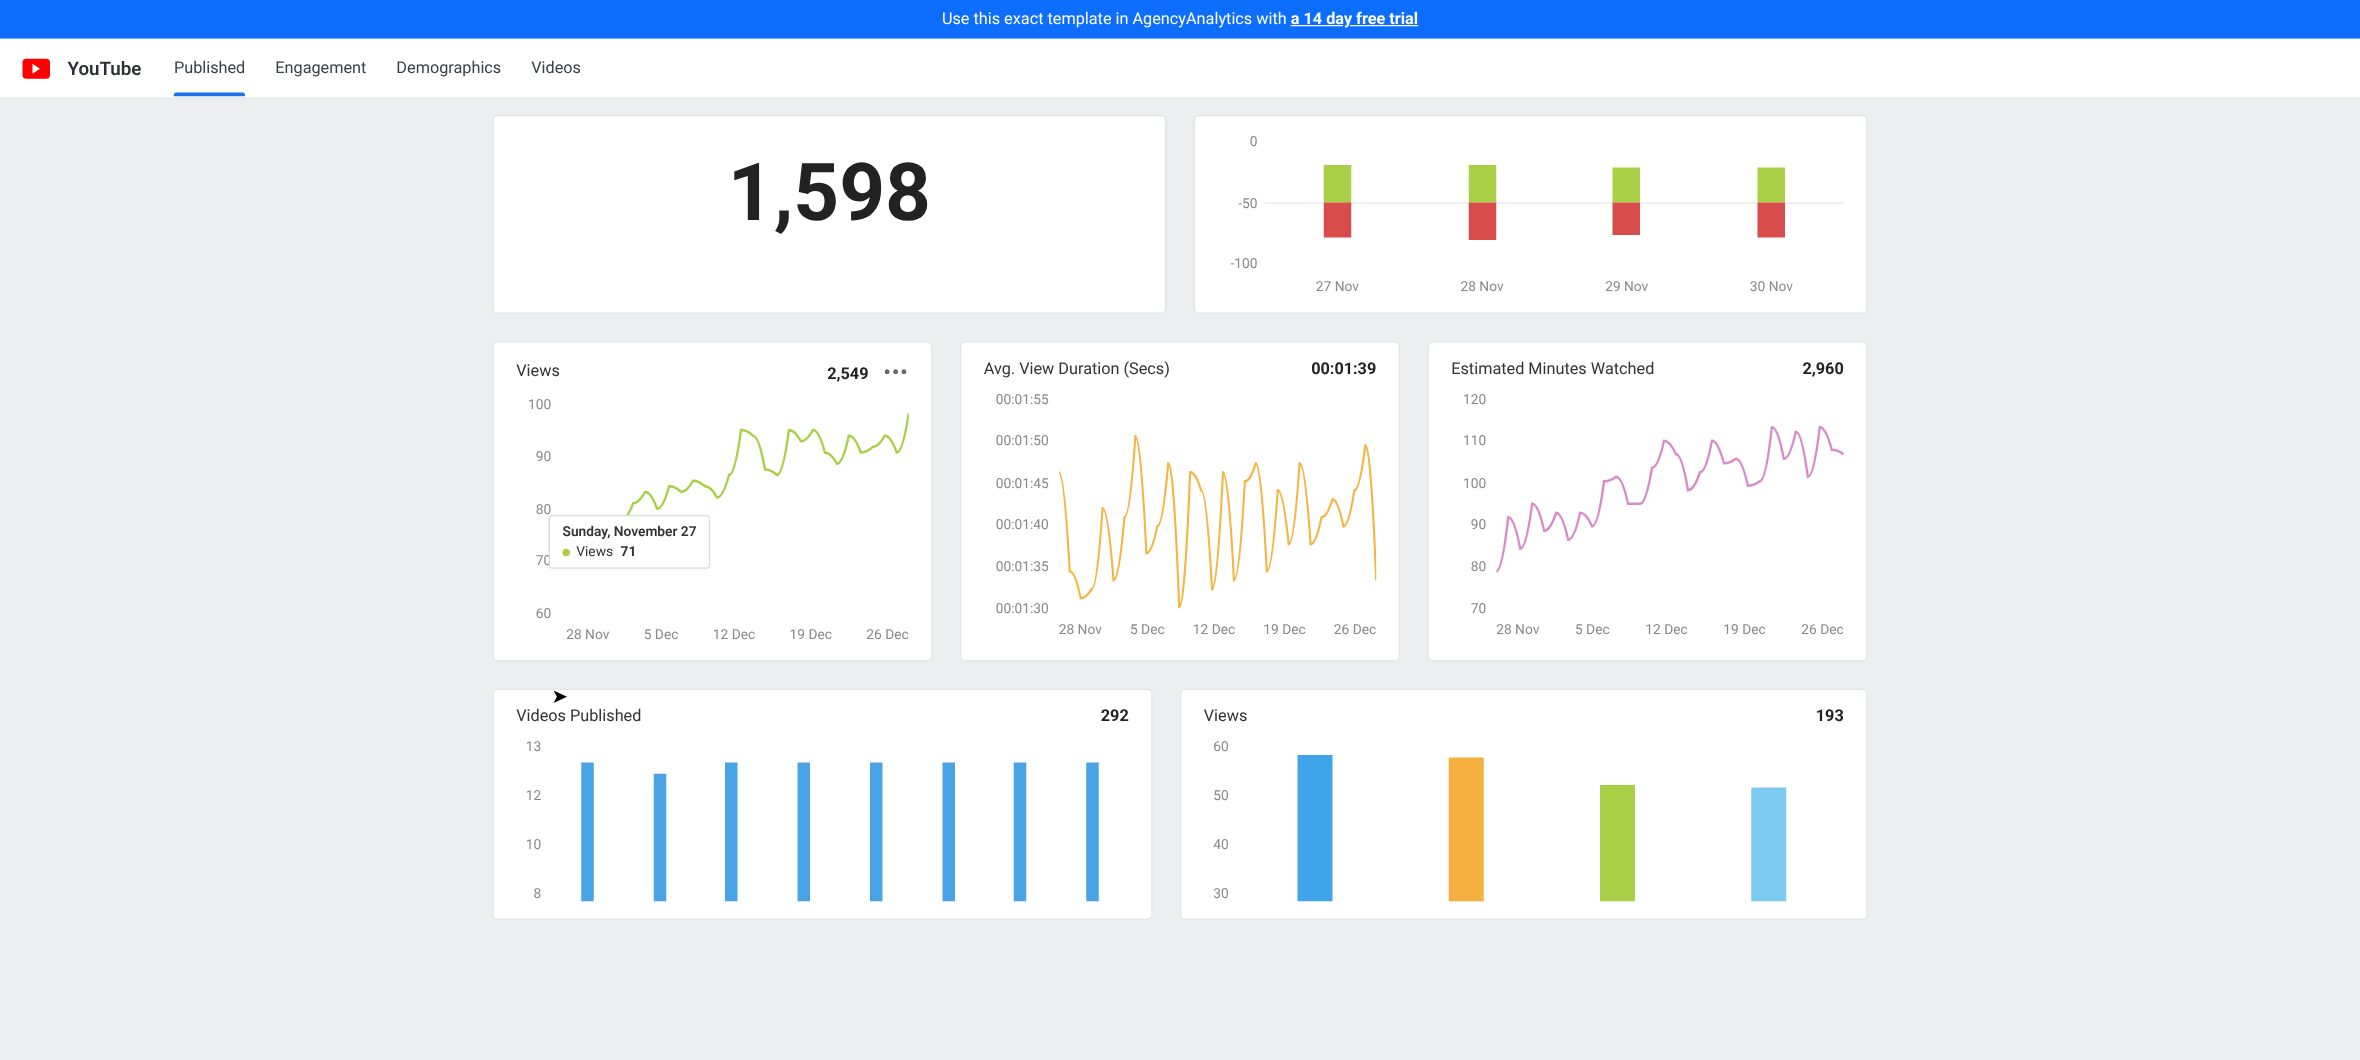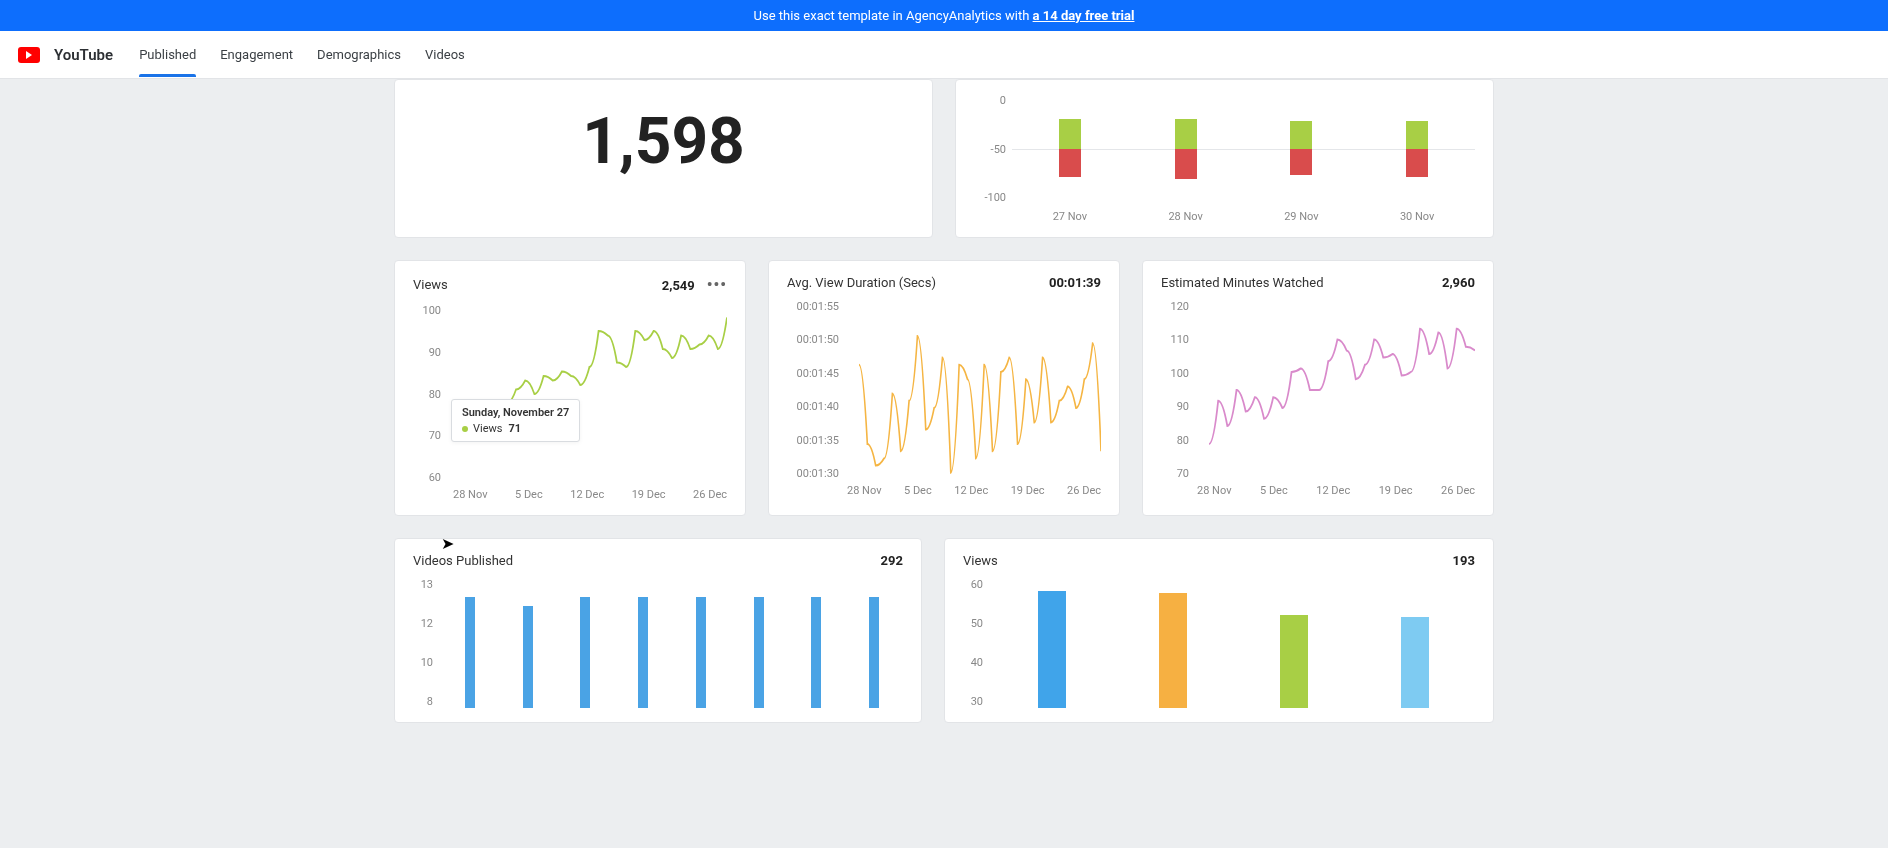--- a/index.html
+++ b/index.html
@@ -9,21 +9,21 @@
   .topbar { background: #fff; border-bottom: 1px solid #e2e4e7; display: flex; align-items: center; padding: 0 18px; height: 48px; }
   .brand { display: flex; align-items: center; gap: 14px; margin-right: 26px; }
   .brand .logo { width: 22px; height: 16px; background: #ff0000; border-radius: 3px; position: relative; display: inline-block; }
   .brand .logo:after { content: ""; position: absolute; left: 8px; top: 4px; border-left: 6px solid #fff; border-top: 4px solid transparent; border-bottom: 4px solid transparent; }
   .brand-title { font-weight: 600; font-size: 15px; color: #2c2f33; }
   .tabs { display: flex; gap: 24px; }
   .tab { font-size: 13px; color: #3a3f44; padding: 14px 0; cursor: pointer; position: relative; }
   .tab.active:after { content:""; position:absolute; left:0; right:0; bottom:-1px; height:3px; background:#1a73e8; border-radius:2px 2px 0 0; }
 
   .page { padding: 0 0 0 0; width: 100%; }
-  .wrap { max-width: 1100px; margin: 0 auto; padding: 0 0 20px 0; }
+  .wrap { max-width: 1100px; margin: 0 auto; padding: 13px 0 20px 0; }
   .card { background: #fff; border: 1px solid #e2e4e7; border-radius: 4px; padding: 14px 18px; flex: 1; position: relative; }
   .card-head { display: flex; justify-content: space-between; align-items: center; margin-bottom: 10px; }
   .card-title { font-size: 13px; color: #333; }
   .card-value { font-size: 13px; font-weight: 700; color: #222; }
   .more-dots { letter-spacing: 1px; color: #666; font-weight: bold; cursor: pointer; margin-left: 8px;}
   .bignum { font-size: 64px; font-weight: 700; color: #222; text-align: center; padding: 10px 0 36px 0; }
 
   
   .row-top { display: flex; gap: 22px; }
   .big-card { width: 254px; min-height: 140px; }
@@ -33,21 +33,21 @@
   .sub-plot { flex:1; position:relative; height:110px; }
   .sub-plot .zero { position:absolute; left:0; right:0; top:50%; border-top:1px solid #e4e6e9; }
   .sub-cols { display:flex; justify-content:space-around; align-items:center; height:110px; }
   .sub-up { background:#a8cf45; width:100%; }
   .sub-dn { background:#d94c4c; width:100%; }
   .sub-x { display:flex; justify-content:space-around; font-size:11px; color:#888; margin-top:6px; }
 
   
   .row-mid { display:flex; gap:22px; margin-top: 22px; }
   .row-mid .card { flex:1; }
-  .chart-area { display:flex; gap:20px; height:180px; }
+  .chart-area { display:flex; gap:8px; height:180px; }
   .y-axis { display:flex; flex-direction:column; justify-content:space-between; font-size:11px; color:#888; text-align:right; }
   .plot { flex:1; position:relative; }
   .plot svg { width:100%; height:100%; }
   .x-axis { display:flex; justify-content:space-between; font-size:11px; color:#888; margin-top:4px; padding-left: 40px; }
   .x-axis-avg { padding-left: 60px; }
   .x-axis-min { padding-left: 36px; }
 
   
   .row-bot { display:flex; gap:22px; margin-top:22px; }
   .bot-left { flex: 0 0 528px; }

